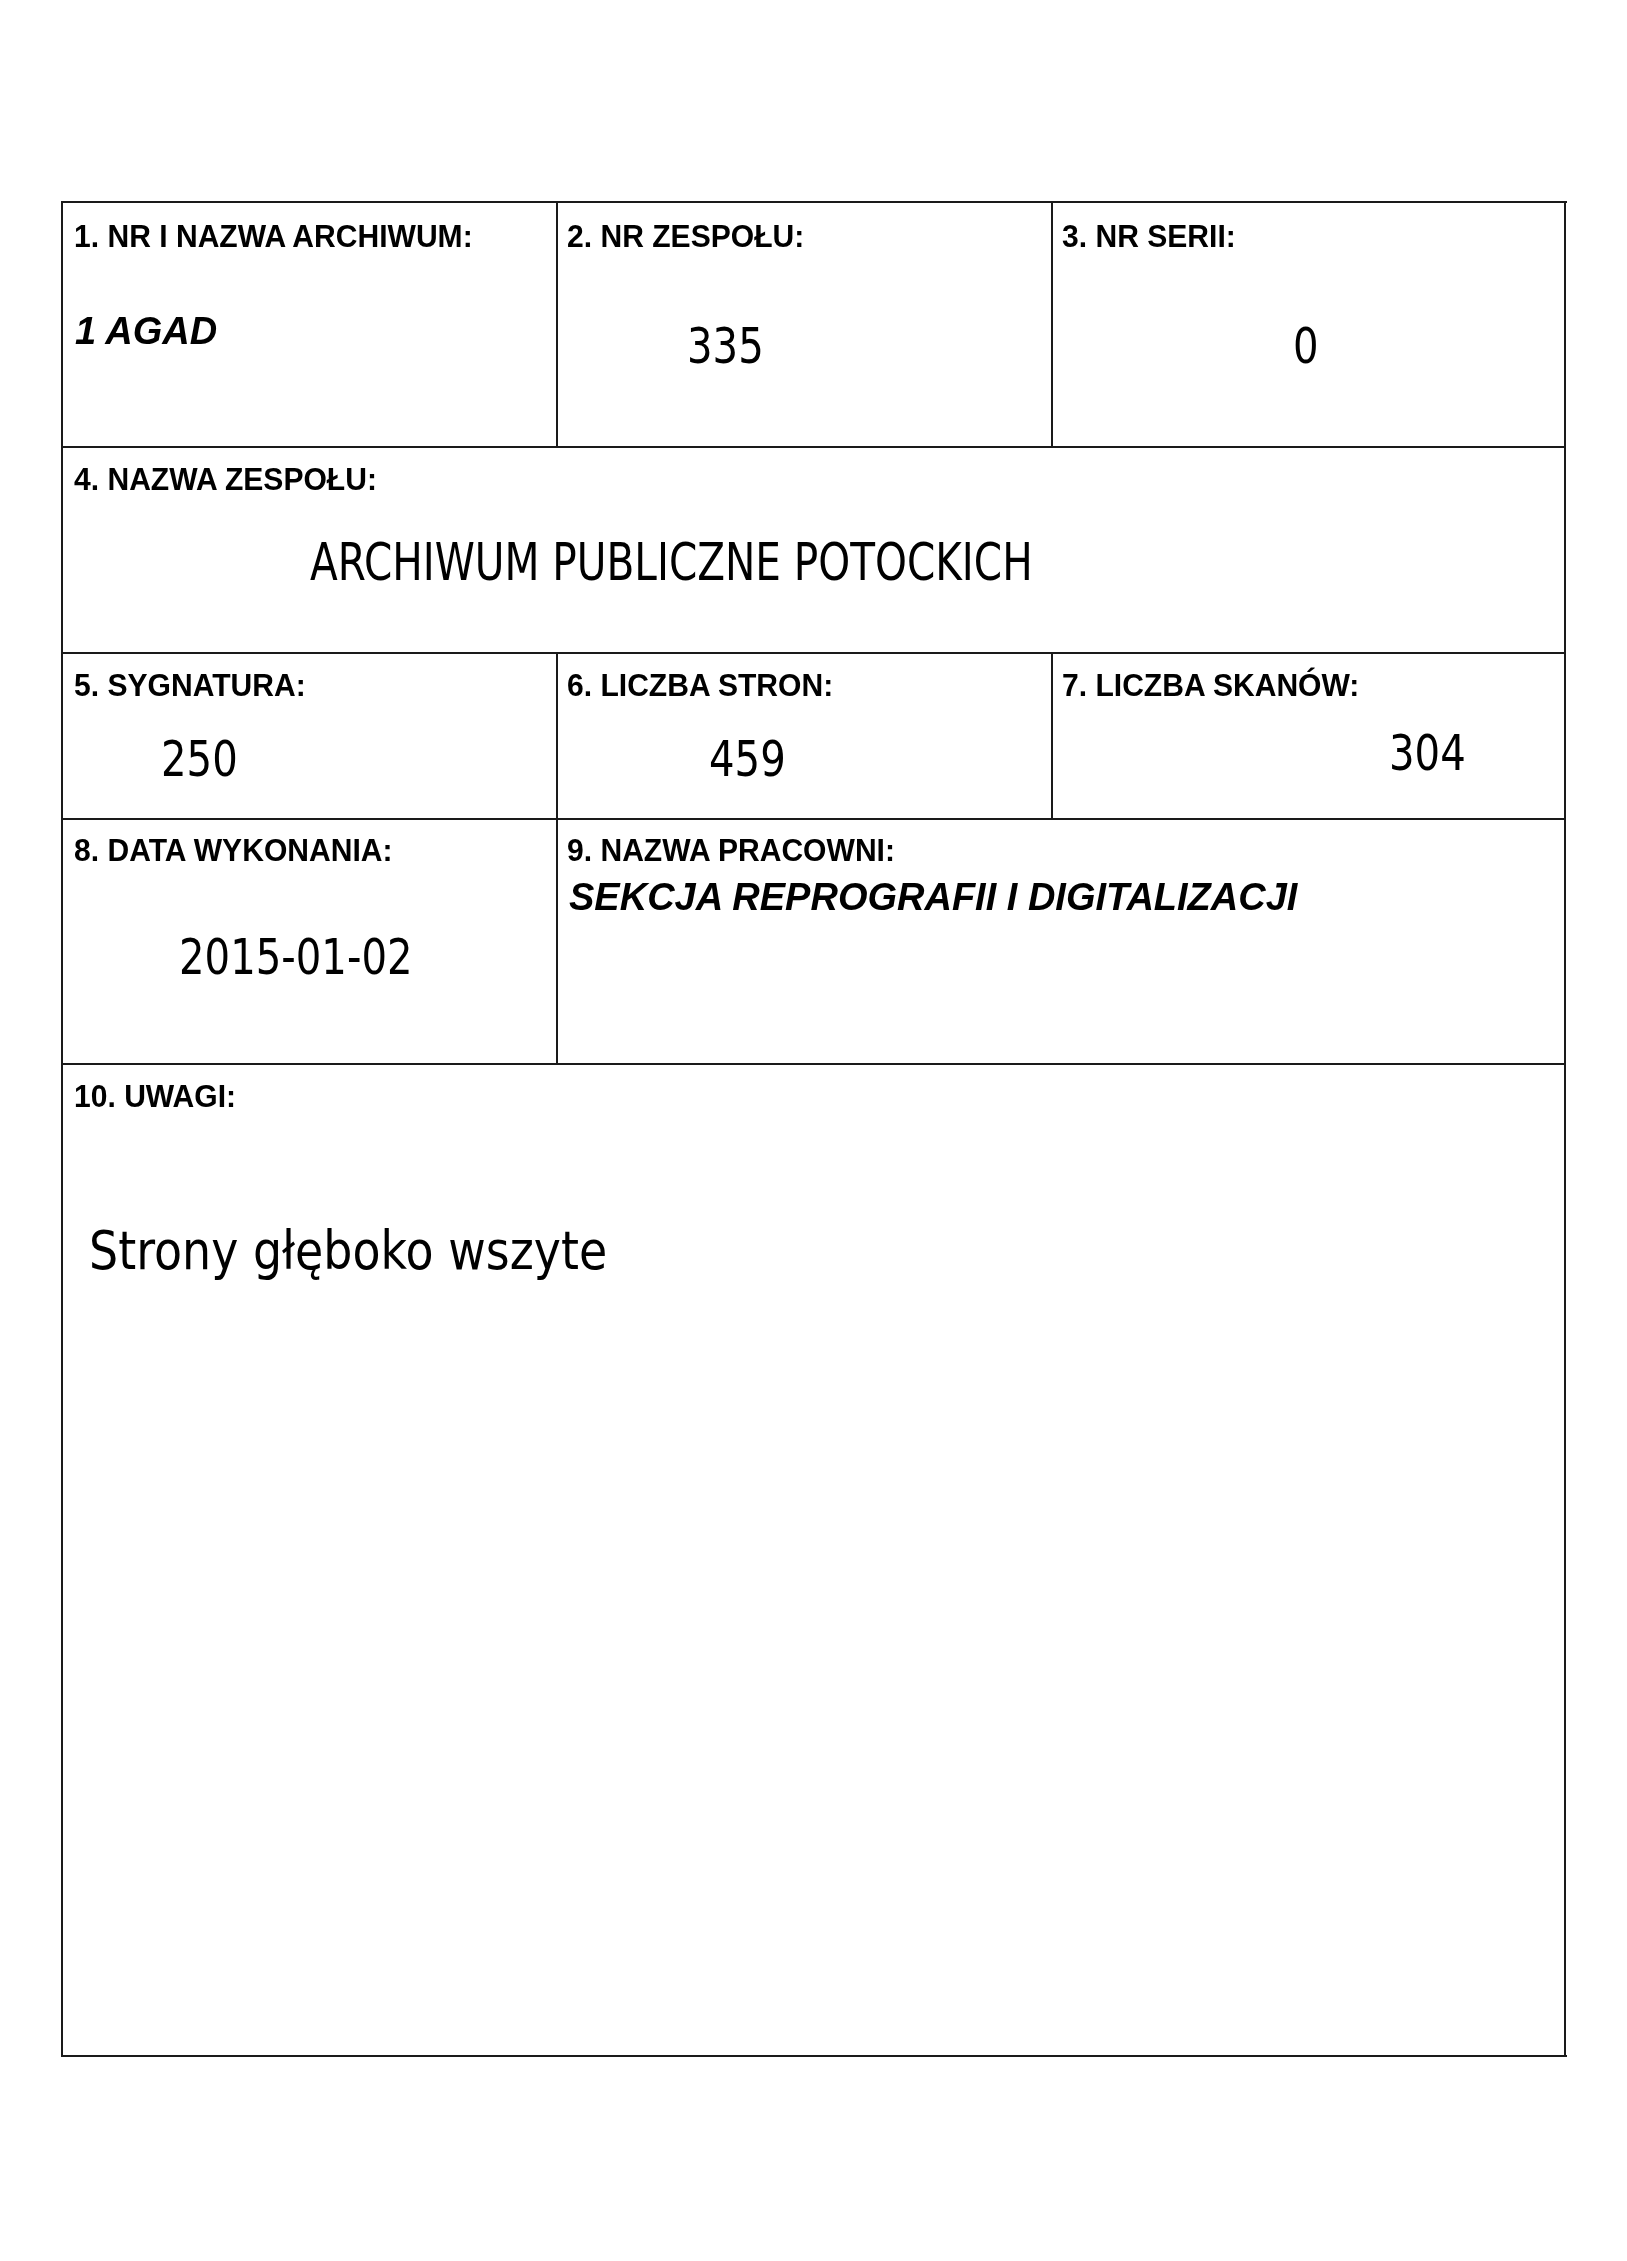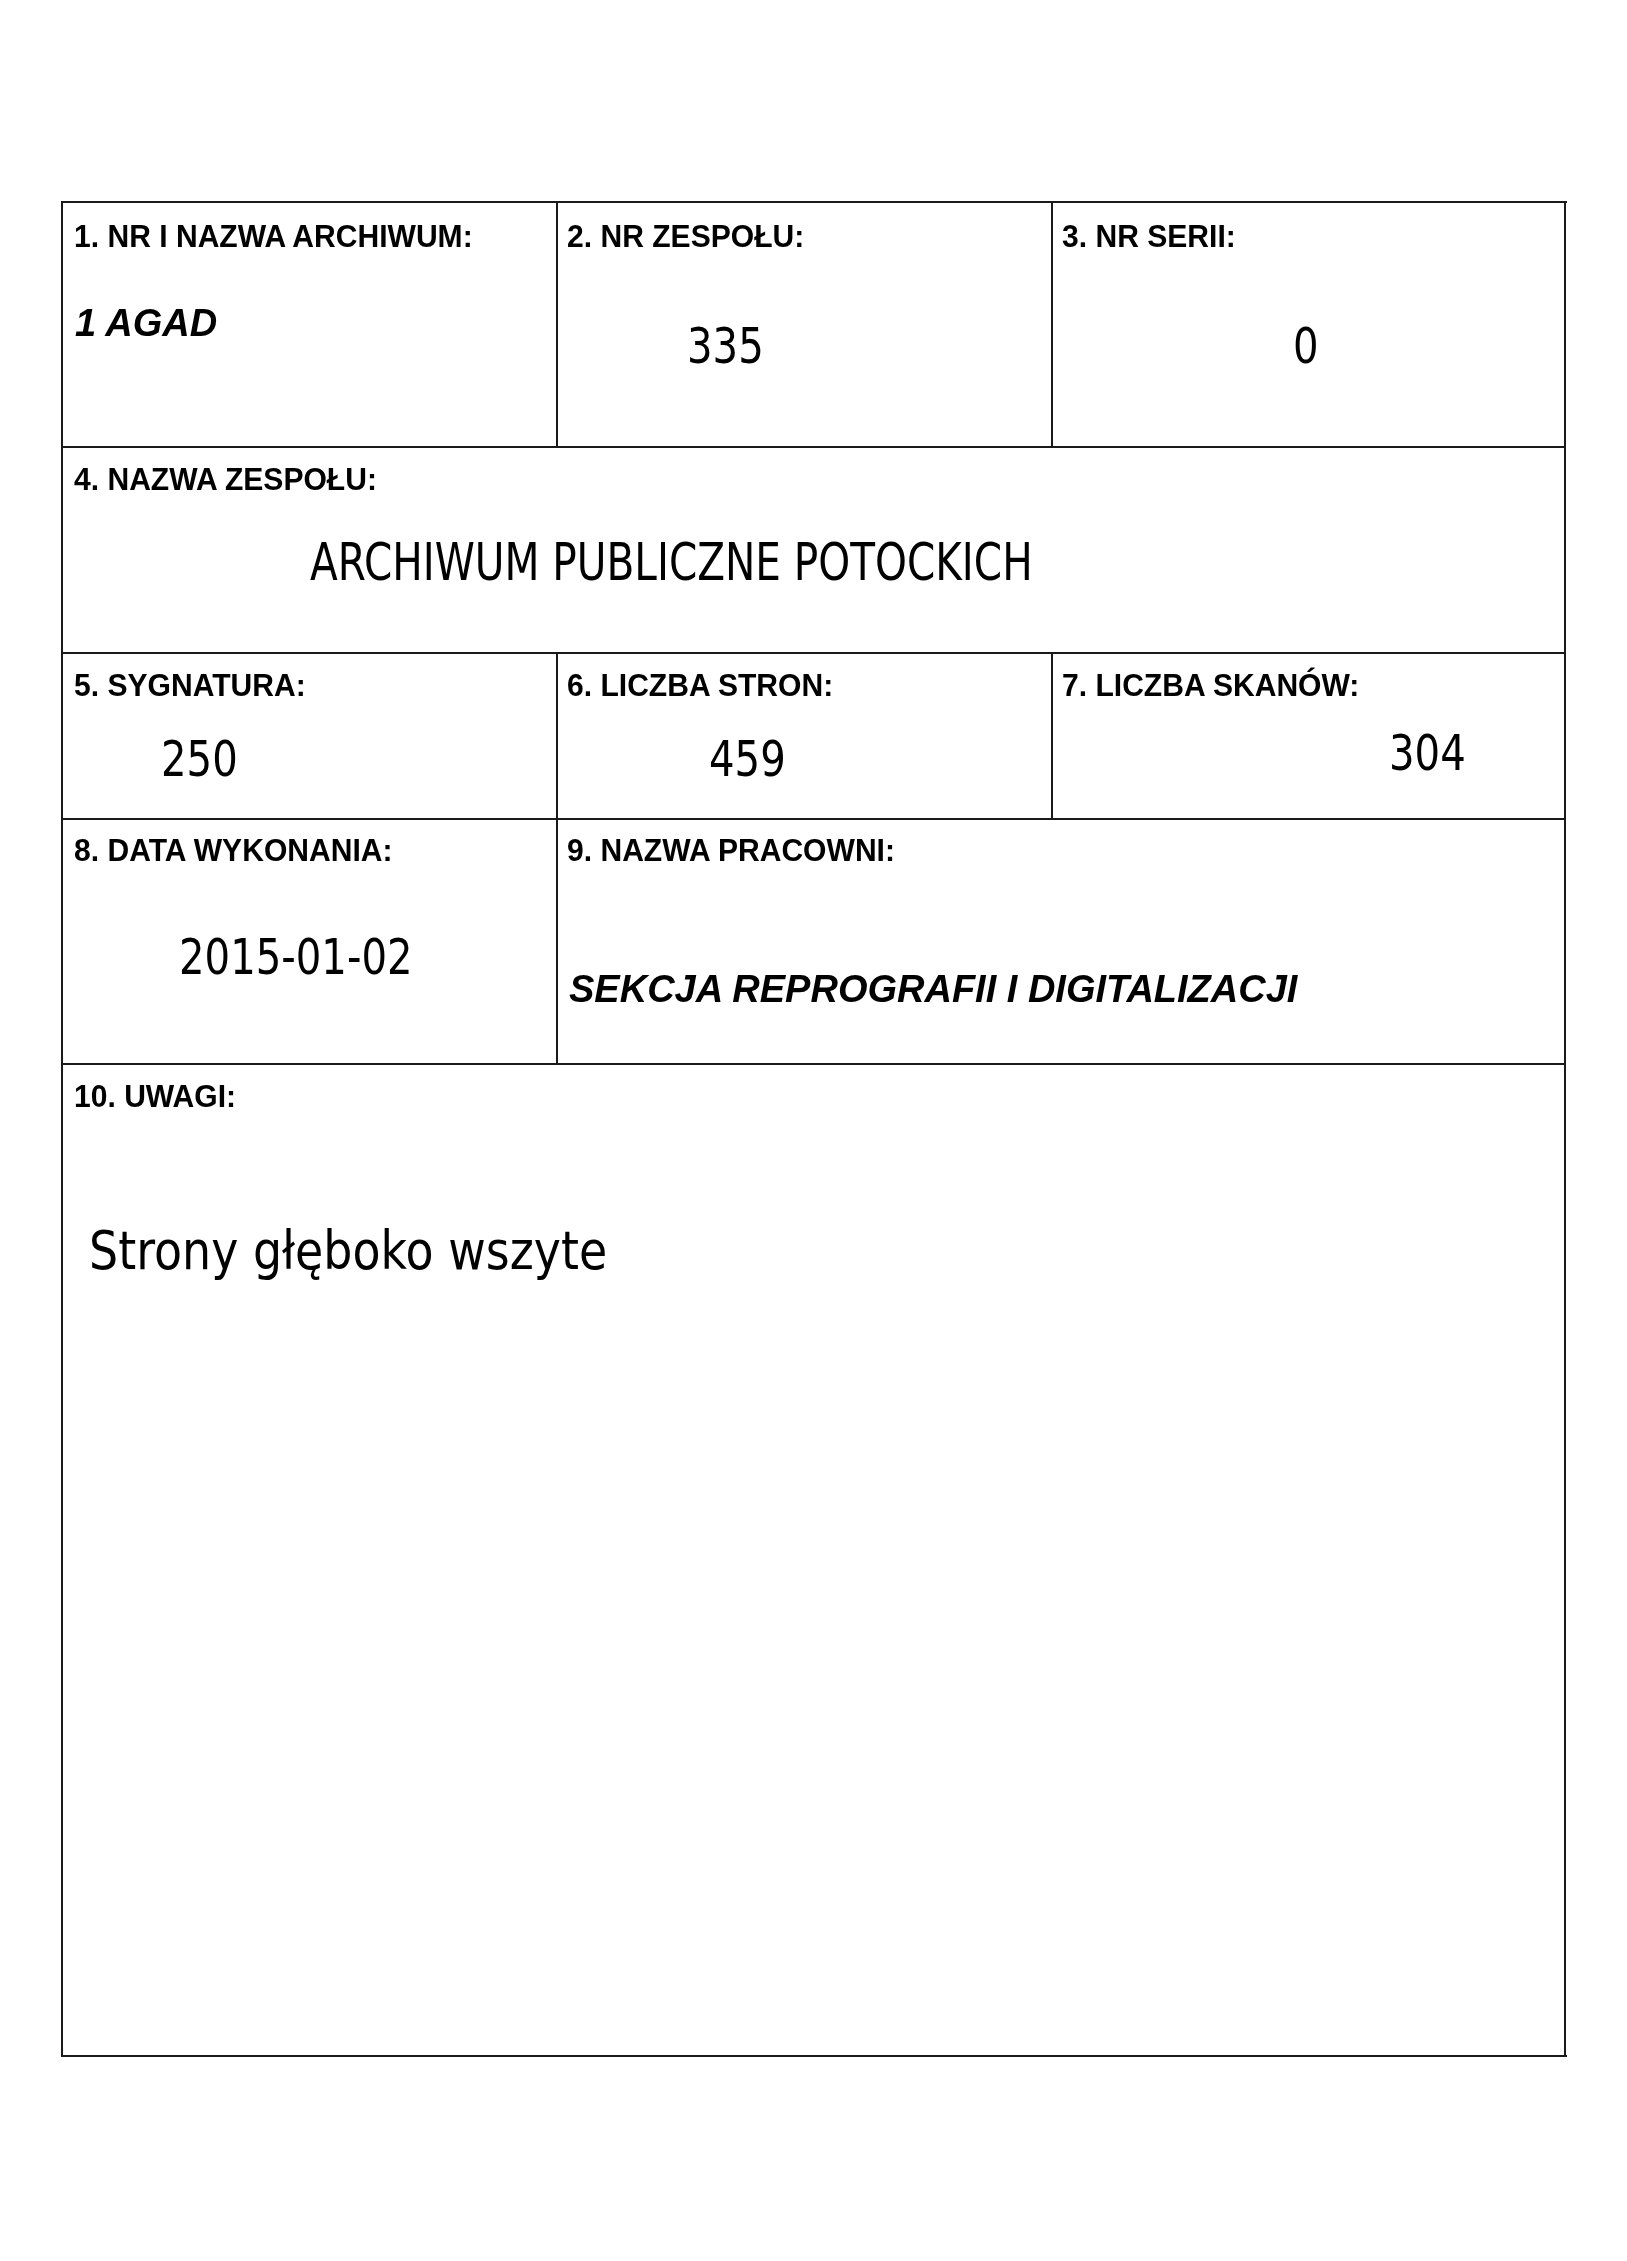--- a/index.html
+++ b/index.html
@@ -27,37 +27,37 @@
   <div class="line h" style="left:62px;top:818px;width:1504px;"></div>
   <div class="line h" style="left:62px;top:1063px;width:1504px;"></div>
 
   <div class="line v" style="left:556px;top:201px;height:245px;width:1.5px;"></div>
   <div class="line v" style="left:1051px;top:201px;height:245px;width:1.5px;"></div>
   <div class="line v" style="left:556px;top:652px;height:167px;width:1.5px;"></div>
   <div class="line v" style="left:1051px;top:652px;height:167px;width:1.5px;"></div>
   <div class="line v" style="left:556px;top:818px;height:246px;width:1.5px;"></div>
 
   <div class="t label" style="left:74px;top:221px;">1. NR I NAZWA ARCHIWUM:</div>
-  <div class="t valbi" style="left:75px;top:304px;text-align:center;">1 AGAD</div>
+  <div class="t valbi" style="left:75px;top:312px;text-align:center;">1 AGAD</div>
   <div class="t label" style="left:567px;top:221px;">2. NR ZESPOŁU:</div>
   <div class="t val" style="left:687px;top:322px;">335</div>
   <div class="t label" style="left:1062px;top:221px;">3. NR SERII:</div>
   <div class="t val" style="left:1293px;top:322px;">0</div>
 
   <div class="t label" style="left:74px;top:464px;">4. NAZWA ZESPOŁU:</div>
   <div class="t val" style="left:310px;top:536px;font-size:52px;transform:scaleX(0.78);">ARCHIWUM PUBLICZNE POTOCKICH</div>
 
   <div class="t label" style="left:74px;top:670px;">5. SYGNATURA:</div>
   <div class="t val" style="left:161px;top:735px;">250</div>
   <div class="t label" style="left:567px;top:670px;">6. LICZBA STRON:</div>
   <div class="t val" style="left:709px;top:735px;">459</div>
   <div class="t label" style="left:1062px;top:670px;">7. LICZBA SKANÓW:</div>
   <div class="t val" style="left:1389px;top:729px;">304</div>
 
   <div class="t label" style="left:74px;top:835px;">8. DATA WYKONANIA:</div>
   <div class="t val" style="left:179px;top:933px;">2015-01-02</div>
   <div class="t label" style="left:567px;top:835px;">9. NAZWA PRACOWNI:</div>
-  <div class="t valbi" style="left:569px;top:970px;">SEKCJA REPROGRAFII I DIGITALIZACJI</div>
+  <div class="t valbi" style="left:569px;top:878px;">SEKCJA REPROGRAFII I DIGITALIZACJI</div>
 
   <div class="t label" style="left:74px;top:1081px;">10. UWAGI:</div>
   <div class="t val" style="left:89px;top:1224px;font-size:54px;transform:scaleX(0.85);">Strony głęboko wszyte</div>
 </div>
 
 
 </body></html>

